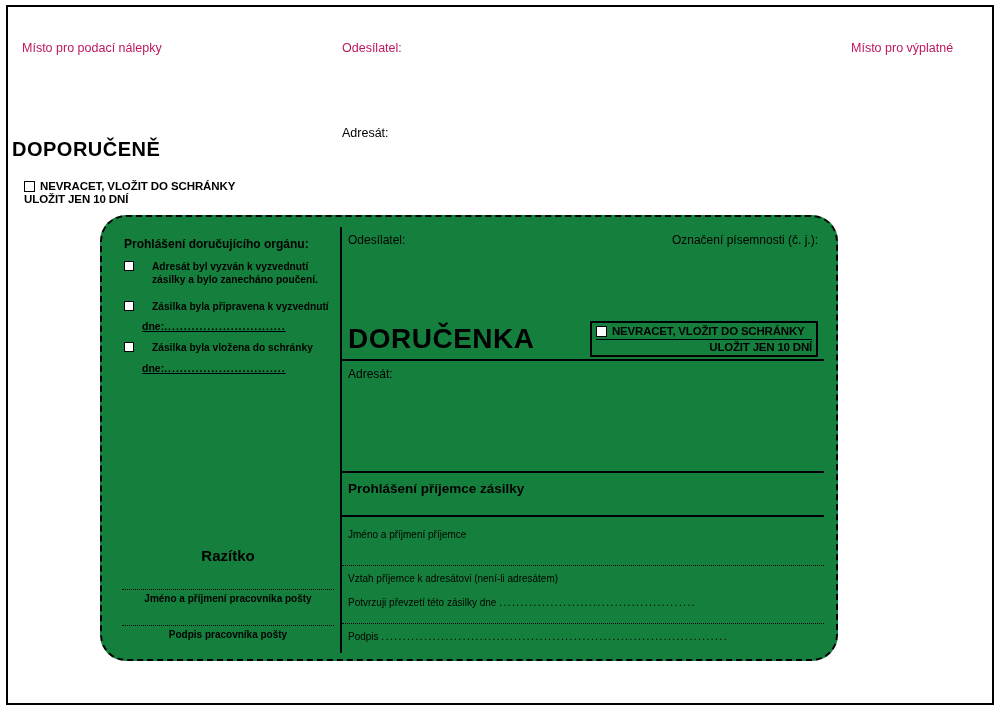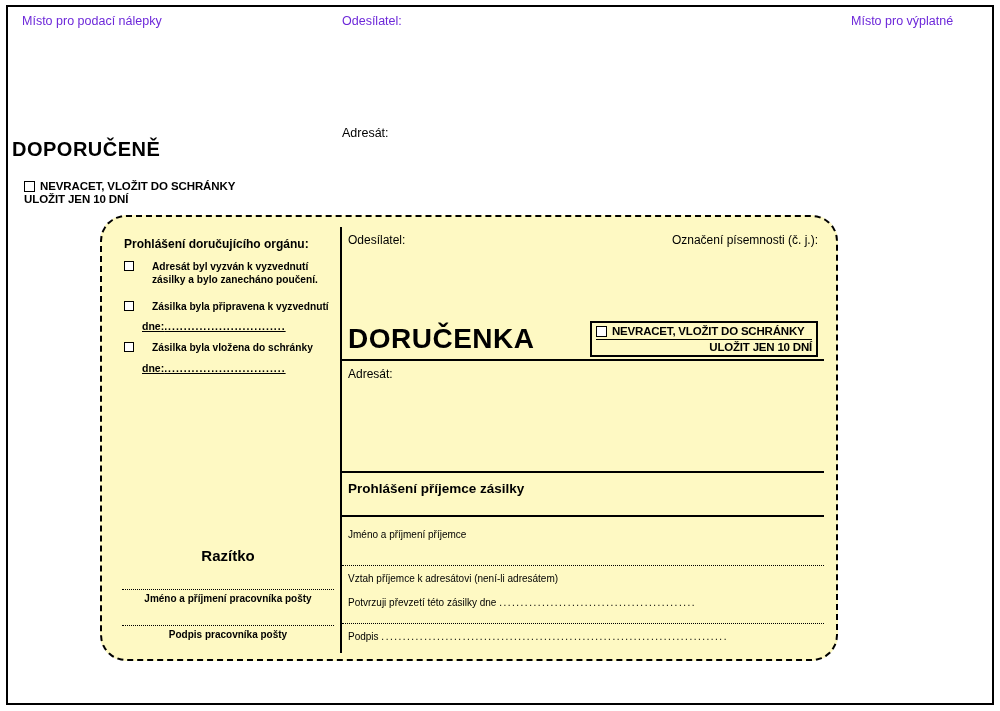--- a/index.html
+++ b/index.html
@@ -26,22 +26,23 @@
     width: 988px;
     height: 700px;
     border: 2px solid #000;
     box-sizing: border-box;
   }
 
   
   .hdr {
     position: absolute;
     font-size: 12.5px;
-    color: #6d28d9;
+    color: #be185d;
     white-space: nowrap;
+    margin-top: 27px;
   }
   .hdr-podaci { left: 22px;  top: 14px; }
   .hdr-odesilatel { left: 342px; top: 14px; }
   .hdr-vyplatne { left: 851px; top: 14px; }
 
   .doporucene {
     position: absolute;
     left: 12px;
     top: 138px;
     font-size: 20px;
@@ -92,21 +93,21 @@
   
   .card {
     position: absolute;
     left: 100px;
     top: 215px;
     width: 738px;
     height: 446px;
     border: 2px dashed #000;
     border-radius: 26px;
     box-sizing: border-box;
-    background: #fef9c3;
+    background: #15803d;
   }
 
   
   .card-left {
     position: absolute;
     left: 14px;
     top: 12px;
     width: 224px;
     height: 420px;
   }

